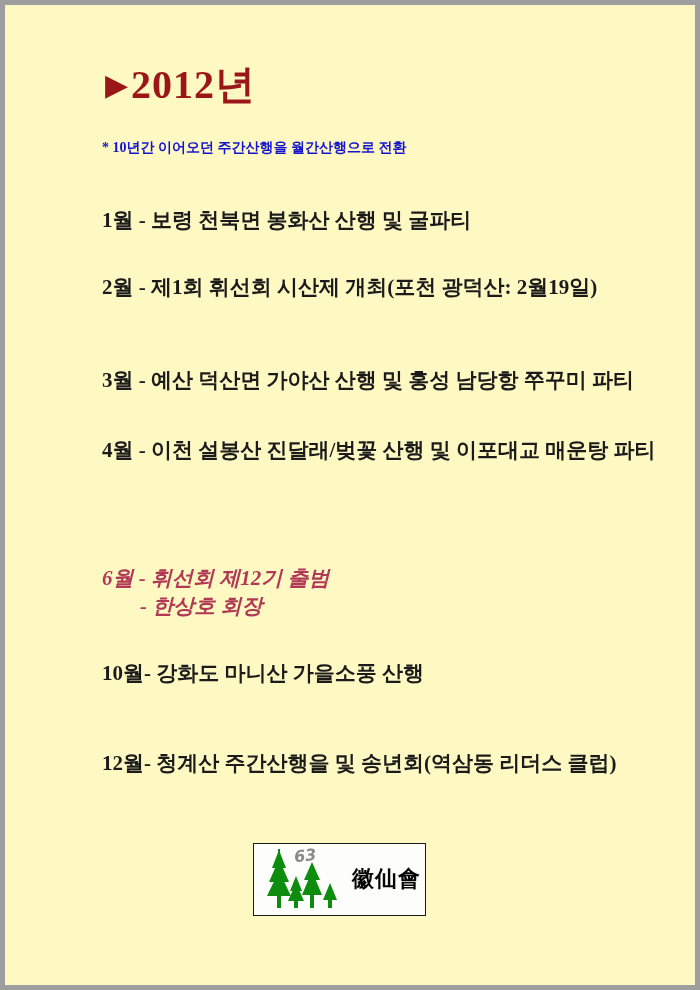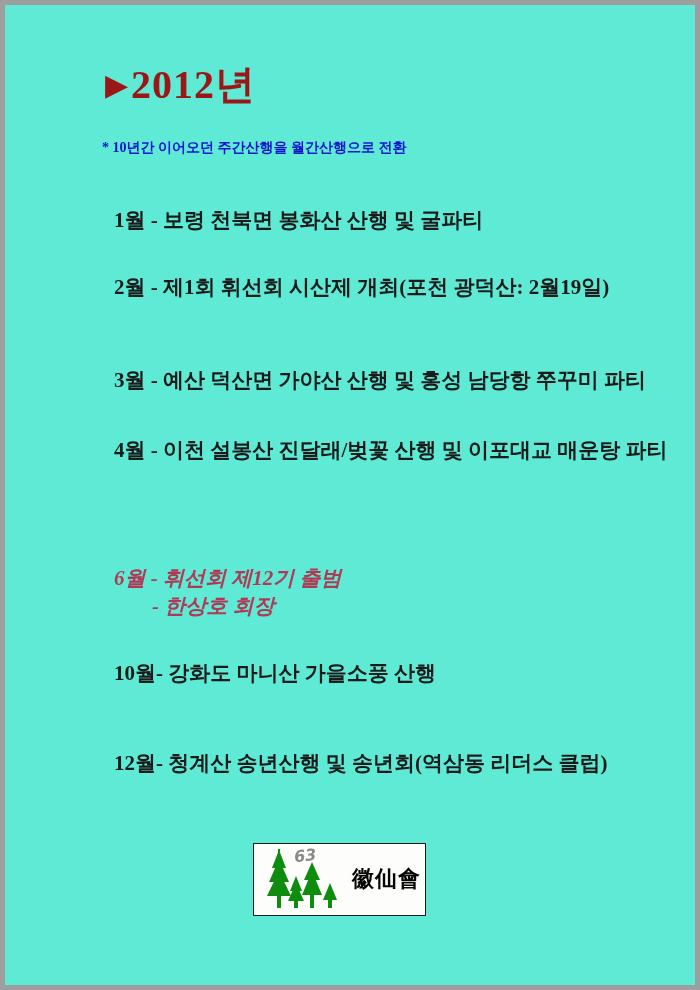--- a/index.html
+++ b/index.html
@@ -1,21 +1,21 @@
 <!DOCTYPE html>
 <html style="--title-red: #9b1616; --note-blue: #1414cf; --highlight-crimson: #b03a55; --body-black: #1b1b1b; --tree-green: #0e8c0e; --border-gray: #9e9e9e;"><head>
 <meta charset="utf-8">
 <style>
   html, body { margin: 0; padding: 0; background: #ffffff; }
   .page {
     position: relative;
     width: 700px;
     height: 990px;
     box-sizing: border-box;
-    background: #5eead4;
+    background: #fef9c3;
     border: 5px solid var(--border-gray, #9e9e9e);
     font-family: "Liberation Serif", "DejaVu Serif", serif;
     overflow: hidden;
   }
   .title {
     position: absolute;
     left: 100px;
     top: 52px;
     color: var(--title-red, #9b1616);
     font-size: 40px;
@@ -39,21 +39,20 @@
     white-space: nowrap;
   }
   .entry {
     position: absolute;
     left: 97px;
     color: var(--body-black, #1b1b1b);
     font-size: 21px;
     font-weight: bold;
     line-height: 28px;
     white-space: nowrap;
-    margin-left: 12px;
   }
   .entry.highlight { color: var(--highlight-crimson, #b03a55); font-style: italic; }
   .entry .line2 { margin-left: 38px; }
   .e1 { top: 201px; }
   .e2 { top: 268px; }
   .e3 { top: 361px; }
   .e4 { top: 431px; }
   .e5 { top: 496px; }
   .e6 { top: 559px; }
   .e7 { top: 654px; }
@@ -129,21 +128,21 @@
   <div class="entry e6 highlight">
     <div>6월 - 휘선회 제12기 출범</div>
     <div class="line2">- 한상호 회장</div>
   </div>
 
   <div class="entry e7">
     <div>10월- 강화도 마니산 가을소풍 산행</div>
   </div>
 
   <div class="entry e8">
-    <div>12월- 청계산 송년산행 및 송년회(역삼동 리더스 클럽)</div>
+    <div>12월- 청계산 주간산행을 및 송년회(역삼동 리더스 클럽)</div>
   </div>
 
   <div class="logo-box">
     <svg class="logo-trees" viewBox="0 0 72 62" xmlns="http://www.w3.org/2000/svg" aria-hidden="true">
       <g fill="var(--tree-green, #0e8c0e)">
 
         <rect x="12" y="1" width="2" height="10"></rect>
         <polygon points="13,2 6,20 20,20"></polygon>
         <polygon points="13,11 3,34 23,34"></polygon>
         <polygon points="13,23 1,48 25,48"></polygon>

